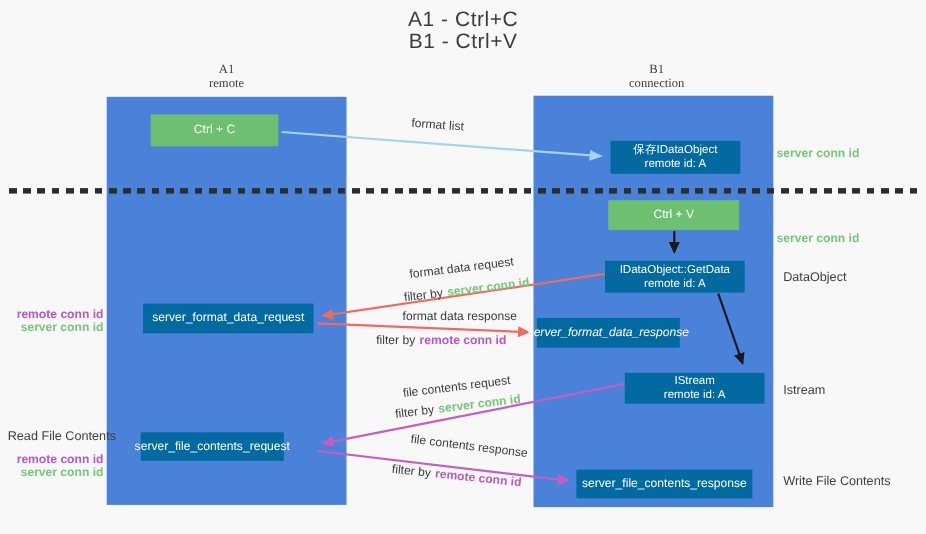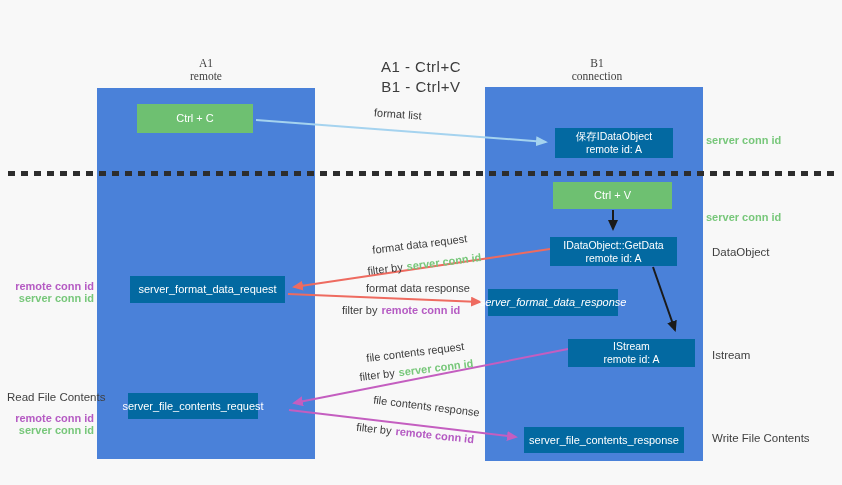--- a/index.html
+++ b/index.html
@@ -1,21 +1,21 @@
 <!DOCTYPE html>
 <html><head>
 <meta charset="utf-8">
 <style>
   * { margin:0; padding:0; box-sizing:border-box; }
   html,body { width:842px; height:485px; }
   body { font-family:"Liberation Sans", sans-serif; background:#f8f8f8; overflow:hidden; }
   .canvas { position:relative; width:842px; height:485px; background:#f8f8f8; }
 
   .title { position:absolute; left:301px; top:9px; width:240px; text-align:center;
-           font-size:15px; line-height:20px; color:#3c3c3c; letter-spacing:0.5px;margin-top:48px; }
+           font-size:19px; line-height:20px; color:#3c3c3c; letter-spacing:0.5px; }
 
   .lane-header { position:absolute; text-align:center; font-size:11.5px; line-height:13px; color:#3f3f3f;font-family:Liberation Serif, serif; }
   #lane-header-left  { left:146px; top:57px; width:120px; }
   #lane-header-right { left:537px; top:57px; width:120px; }
 
   .lane { position:absolute; background:#4a81d9; z-index:1; }
   #lane-left  { left:97px;  top:88px; width:218px; height:371px; }
   #lane-right { left:485px; top:87px; width:218px; height:374px; }
 
   .divider { position:absolute; left:8px; top:171px; width:827px; height:5px; z-index:2;

